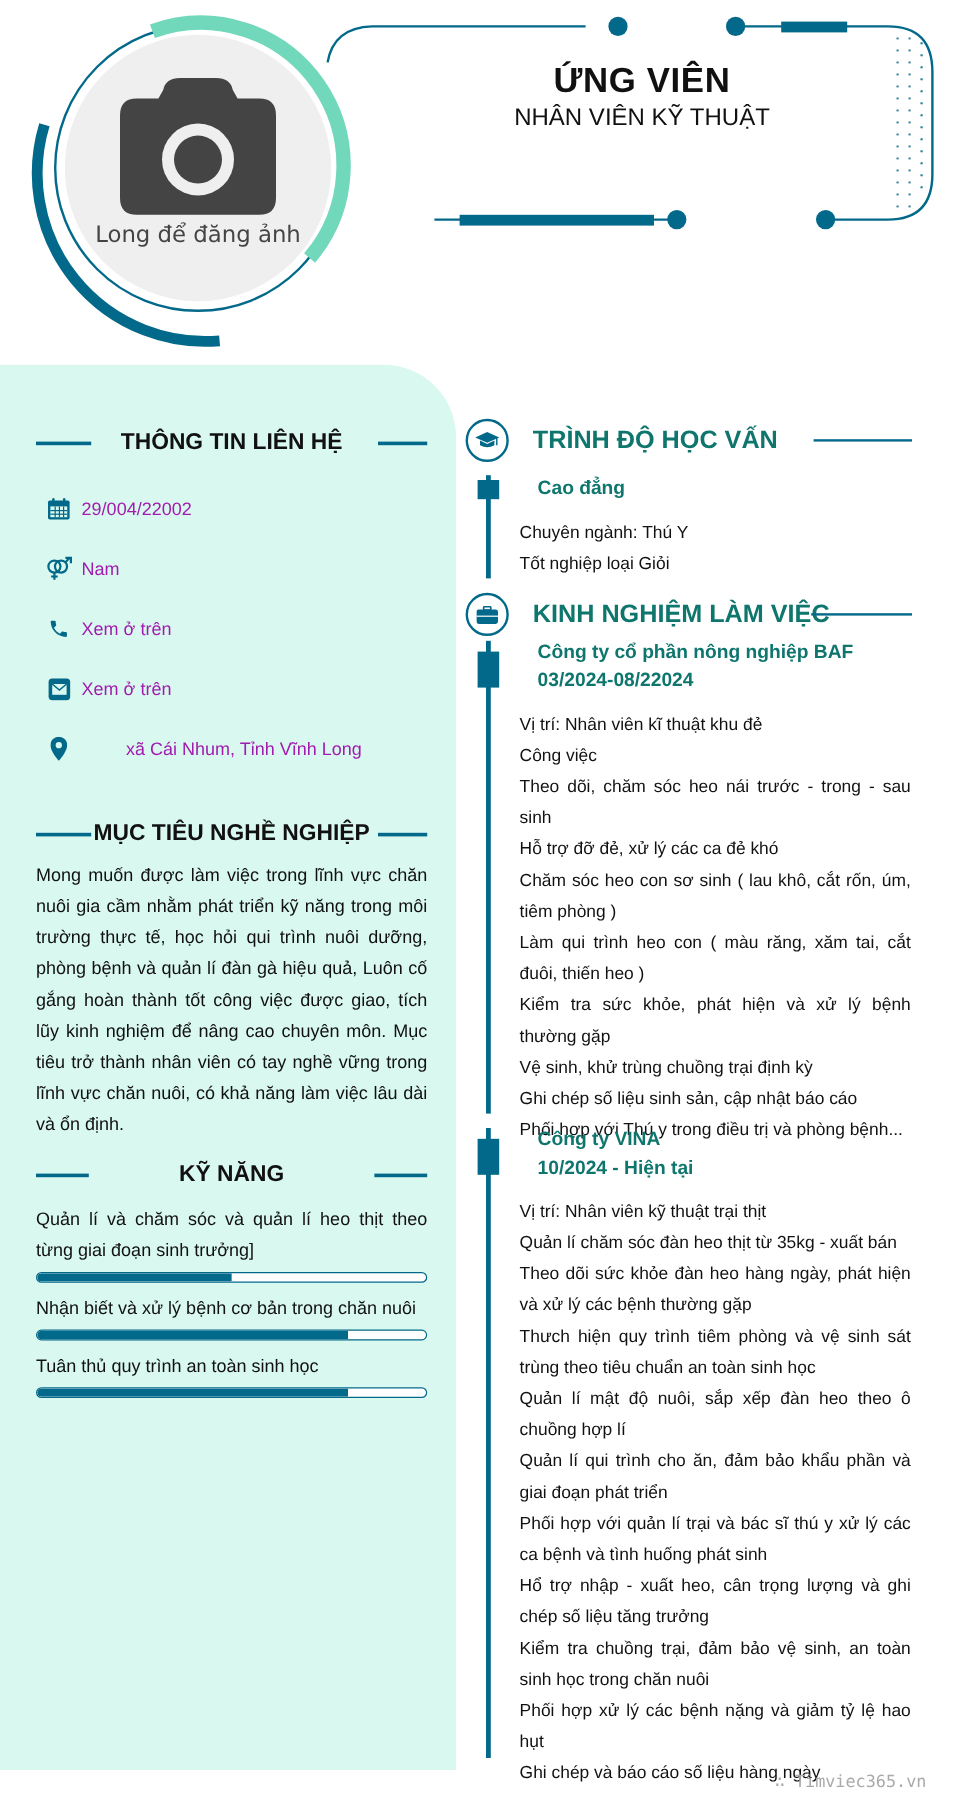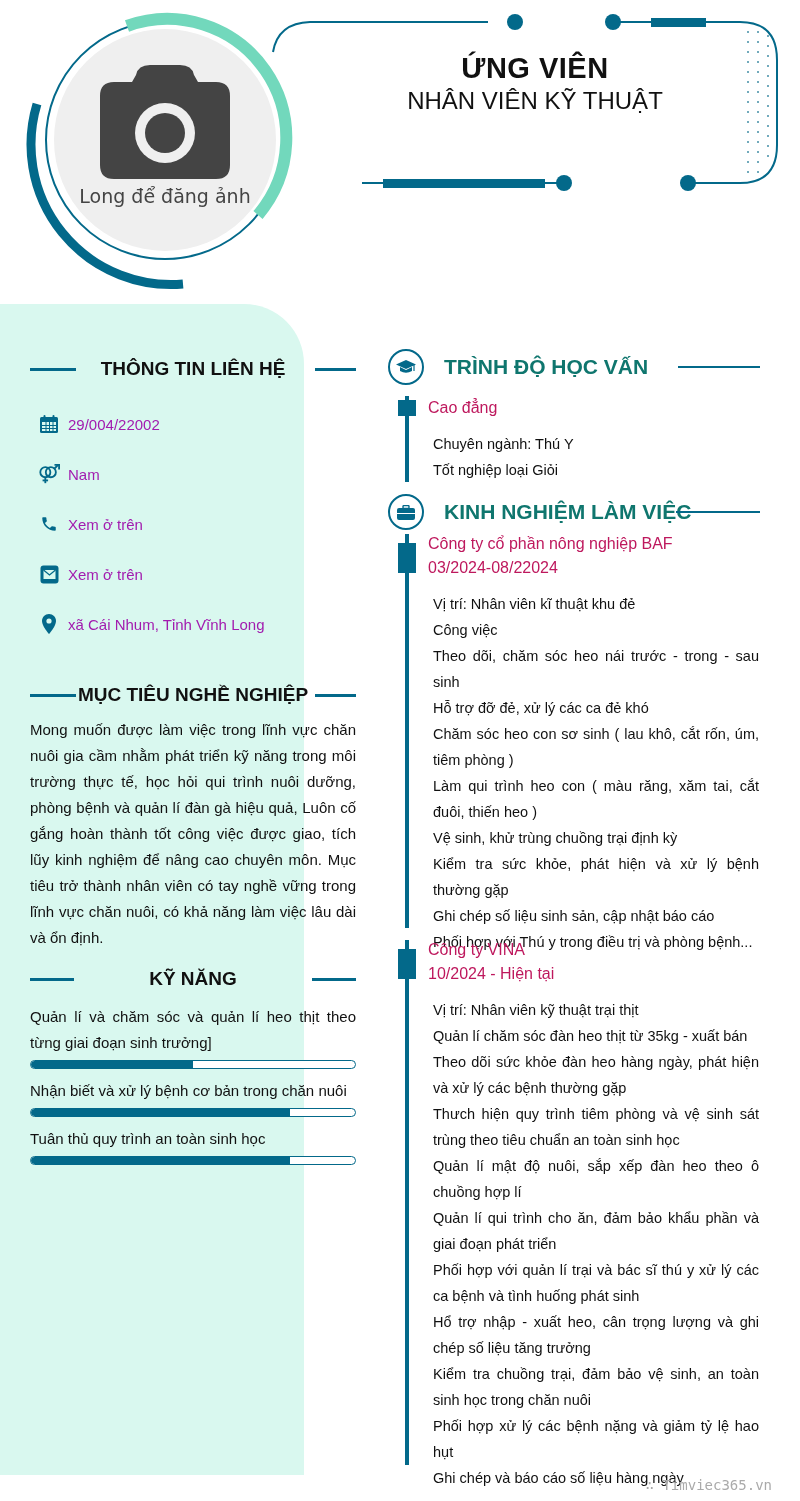--- a/index.html
+++ b/index.html
@@ -13,25 +13,25 @@
     position: absolute; left: 54px; top: 29px; width: 222px; height: 222px;
     border-radius: 50%; background: #efefef; cursor: pointer;
   }
   .avatar .cam { position: absolute; left: 44px; top: 36px; }
   .avatar .upload-label {
     position: absolute; left: 0; right: 0; top: 156px; text-align: center;
     font-family: "DejaVu Sans", sans-serif; font-size: 19px; color: #444;
   }
   .title-box { position: absolute; left: 380px; top: 52px; width: 310px; text-align: center; }
   .name { font-family: "Liberation Sans", sans-serif; font-weight: bold; font-size: 29px; letter-spacing: 0.5px; color: #111; }
-  .position { font-size: 24px; margin-top: 2px; color: #111; }
+  .position { font-size: 20px; margin-top: 2px; color: #111; }
 
   
   .left {
-    position: absolute; left: 0; top: 304px; width: 304px; height: 1171px;
+    position: absolute; left: 0; top: 304px; width: 380px; height: 1171px;
     background: #d9f8ef; border-top-right-radius: 60px;
   }
   .sec-head { position: absolute; left: 30px; width: 326px; height: 30px; }
   .sec-head .line { position: absolute; top: 14px; height: 3px; background: #03698a; }
   .sec-head .txt {
     position: absolute; top: 4px; left: 0; right: 0; text-align: center;
     font-weight: bold; font-size: 19px; color: #111;
   }
   .contact-row { position: absolute; left: 38px; height: 22px; display: flex; align-items: center; }
   .contact-row .ic { width: 22px; height: 22px; display: flex; align-items: center; justify-content: center; }
@@ -53,21 +53,21 @@
   .rsec-head .circle {
     position: absolute; left: 0; top: 0; width: 36px; height: 36px; border-radius: 50%;
     border: 2px solid #03698a; background: #fff; display: flex; align-items: center; justify-content: center;
   }
   .rsec-head .txt { position: absolute; left: 56px; top: 6px; font-weight: bold; font-size: 21px; color: #0f766e; }
   .rsec-head .line { position: absolute; top: 17px; right: 0; height: 2px; background: #03698a; }
 
   .vline { position: absolute; left: 405px; width: 4px; background: #03698a; }
   .marker { position: absolute; left: 398px; width: 18px; background: #03698a; }
 
-  .entry-title { position: absolute; left: 428px; font-weight: normal; font-size: 16px; line-height: 24px; color: #be185d; }
+  .entry-title { position: absolute; left: 448px; font-weight: bold; font-size: 16px; line-height: 24px; color: #0f766e; }
   .entry-list { position: absolute; left: 433px; width: 326px; font-size: 14.5px; line-height: 26px; text-align: justify; color: #111; }
   .entry-list div { margin: 0; }
 
   .watermark {
     position: absolute; right: 28px; top: 1477px;
     font-family: "DejaVu Sans Mono", monospace; font-size: 14px; color: #aaa;
   }
 </style>
 </head>
 <body>
@@ -209,21 +209,21 @@
     <span class="ic">
       <svg width="19" height="19" viewBox="0 0 19 19">
         <rect x="0.5" y="0.5" width="18" height="18" rx="3" fill="#03698a"></rect>
         <rect x="3.5" y="5" width="12" height="9" fill="#d9f8ef"></rect>
         <path d="M 3.5 5 L 9.5 10 L 15.5 5" fill="none" stroke="#03698a" stroke-width="1.3"></path>
       </svg>
     </span>
     <span class="val">Xem ở trên</span>
   </div>
 
-  <div class="contact-row" style="top:309px;">
+  <div class="contact-row" style="top:309px;gap:37px;">
     <span class="ic">
       <svg width="14" height="20" viewBox="0 0 14 20">
         <path d="M7 0C3.1 0 0 3.1 0 7c0 5.2 7 13 7 13s7-7.8 7-13c0-3.9-3.1-7-7-7z" fill="#03698a"></path>
         <circle cx="7" cy="7" r="2.6" fill="#d9f8ef"></circle>
       </svg>
     </span>
     <span class="val">xã Cái Nhum, Tỉnh Vĩnh Long</span>
   </div>
 
   <div class="sec-head" style="top:376px;">
@@ -297,22 +297,22 @@
   <div>Công ty cổ phần nông nghiệp BAF</div>
   <div>03/2024-08/22024</div>
 </div>
 <div class="entry-list" style="top:591px;">
   <div>Vị trí: Nhân viên kĩ thuật khu đẻ</div>
   <div>Công việc</div>
   <div>Theo dõi, chăm sóc heo nái trước - trong - sau sinh</div>
   <div>Hỗ trợ đỡ đẻ, xử lý các ca đẻ khó</div>
   <div>Chăm sóc heo con sơ sinh ( lau khô, cắt rốn, úm, tiêm phòng )</div>
   <div>Làm qui trình heo con ( màu răng, xăm tai, cắt đuôi, thiến heo )</div>
+  <div>Kiểm tra sức khỏe, phát hiện và xử lý bệnh thường gặp</div>
   <div>Vệ sinh, khử trùng chuồng trại định kỳ</div>
-  <div>Kiểm tra sức khỏe, phát hiện và xử lý bệnh thường gặp</div>
   <div>Ghi chép số liệu sinh sản, cập nhật báo cáo</div>
   <div>Phối hợp với Thú y trong điều trị và phòng bệnh...</div>
 </div>
 
 <div class="vline" style="top:940px;height:525px;"></div>
 <div class="marker" style="top:949px;height:30px;"></div>
 <div class="entry-title" style="top:938px;">
   <div>Công ty VINA</div>
   <div>10/2024 - Hiện tại</div>
 </div>

